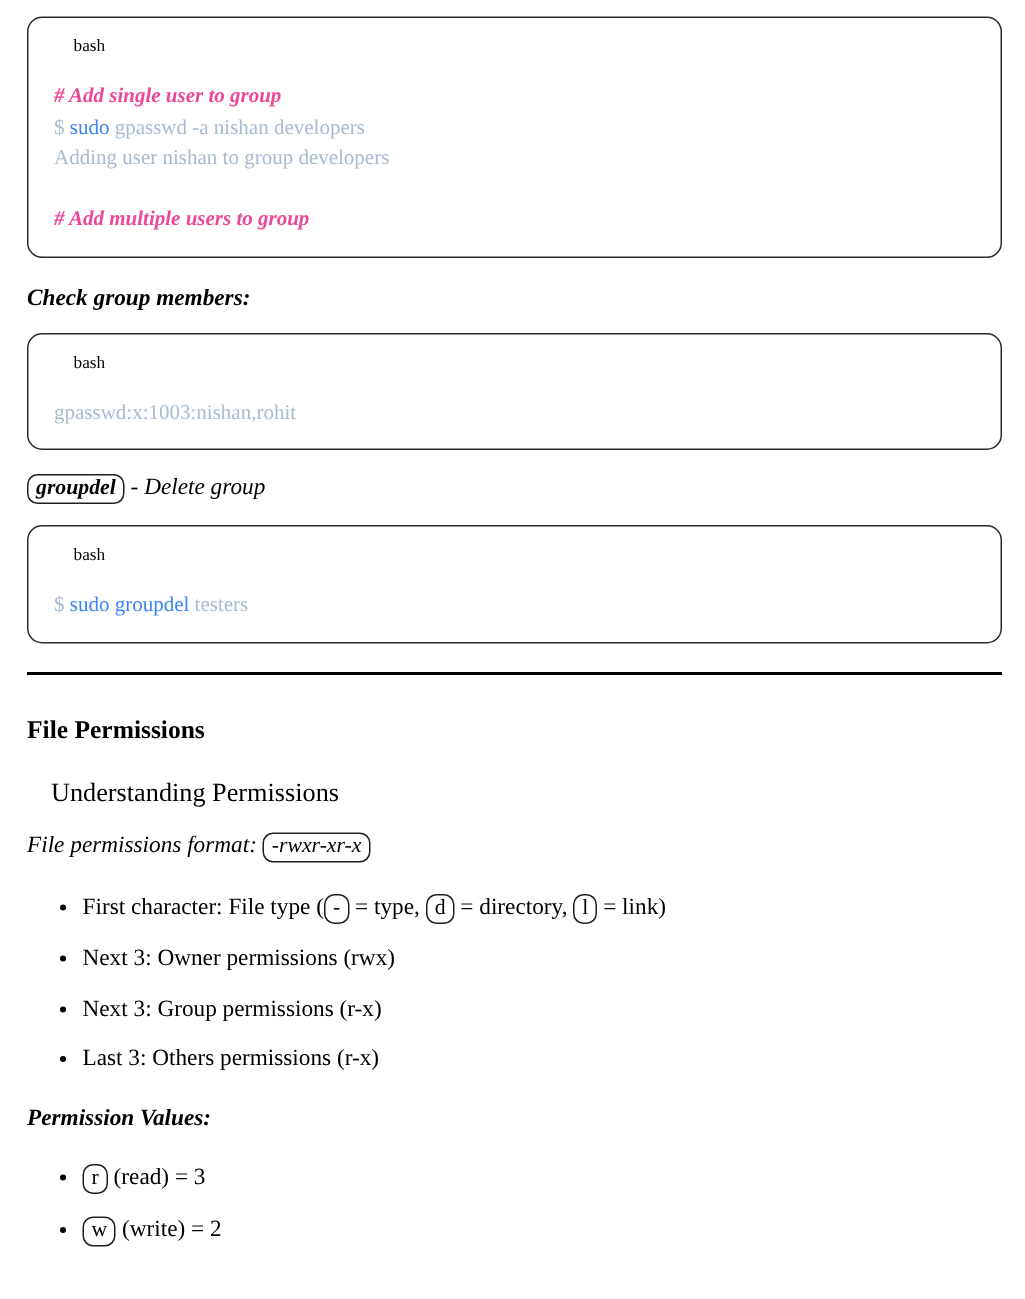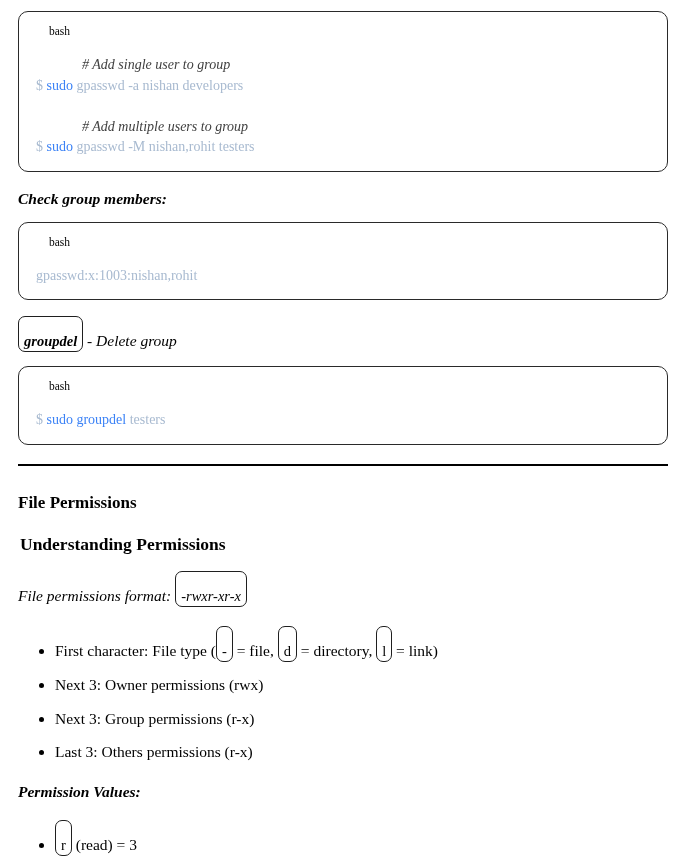--- a/index.html
+++ b/index.html
@@ -22,51 +22,51 @@
     font-size: 11.5px;
     color: #000000;
     margin-bottom: 18px;
     padding-left: 13px;
   }
   .code-lines {
     font-size: 14px;
     line-height: 20.5px;
   }
   .cline { white-space: pre-wrap; }
-  .comment { color: #404040; font-weight: normal; font-style: italic; margin-left: 46px; }
+  .comment { color: #ec4899; font-weight: bold; font-style: italic; }
   .muted   { color: #a8bad0; }
   .kw      { color: #3b82f6; }
   .blank-line { height: 20.5px; }
 
   
   p { margin: 0; font-size: 15.5px; font-style: italic; }
   .bold-para { font-weight: bold; }
   .check-heading   { margin: 18px 0 14px; }
   .groupdel-para   { margin: 16px 0 14px; }
 
   .inline-code {
     display: inline-block;
     border: 1.2px solid #1f1f1f;
     border-radius: 7px;
-    padding: 16px 5px 1px;
+    padding: 0 5px 1px;
     font-size: 14.5px;
     line-height: 17px;
     background: #ffffff;
     white-space: nowrap;
   }
   .inline-code.bold { font-weight: bold; }
 
   hr.divider {
     border: none;
     border-top: 2px solid #000000;
     margin: 19px 0 0;
   }
 
   h2 { font-size: 17px;   margin: 27px 0 0; font-weight: bold; }
-  h3 { font-size: 17.5px; margin: 21px 2px 0; font-weight: bold; }
+  h3 { font-size: 17.5px; margin: 21px 16px 0; font-weight: normal; }
   .format-para { margin: 16px 0 0; }
   .values-heading { margin: 21px 0 0; }
 
   ul {
     margin: 19px 0 0;
     padding-left: 37px;
     list-style-type: disc;
   }
   li {
     font-size: 15.5px;
@@ -77,23 +77,23 @@
 </head>
 <body>
 
 <div class="page">
 
   <div class="code-block">
     <div class="code-lang">bash</div>
     <div class="code-lines">
       <div class="cline comment"># Add single user to group</div>
       <div class="cline"><span class="muted">$ </span><span class="kw">sudo</span><span class="muted"> gpasswd -a nishan developers</span></div>
+      <div class="cline muted">Adding user nishan to group developers</div>
       <div class="blank-line"></div>
       <div class="cline comment"># Add multiple users to group</div>
-      <div class="cline"><span class="muted">$ </span><span class="kw">sudo</span><span class="muted"> gpasswd -M nishan,rohit testers</span></div>
     </div>
   </div>
 
   <p class="bold-para check-heading">Check group members:</p>
 
   <div class="code-block">
     <div class="code-lang">bash</div>
     <div class="code-lines">
       <div class="cline muted">gpasswd:x:1003:nishan,rohit</div>
     </div>
@@ -109,21 +109,21 @@
   </div>
 
   <hr class="divider">
 
   <h2>File Permissions</h2>
   <h3>Understanding Permissions</h3>
 
   <p class="format-para"><span>File permissions format: </span><span class="inline-code">-rwxr-xr-x</span></p>
 
   <ul>
-    <li><span>First character: File type (</span><span class="inline-code">-</span><span> = file, </span><span class="inline-code">d</span><span> = directory, </span><span class="inline-code">l</span><span> = link)</span></li>
+    <li><span>First character: File type (</span><span class="inline-code">-</span><span> = type, </span><span class="inline-code">d</span><span> = directory, </span><span class="inline-code">l</span><span> = link)</span></li>
     <li>Next 3: Owner permissions (rwx)</li>
     <li>Next 3: Group permissions (r-x)</li>
     <li>Last 3: Others permissions (r-x)</li>
   </ul>
 
   <p class="bold-para values-heading">Permission Values:</p>
 
   <ul>
     <li><span class="inline-code">r</span><span> (read) = 3</span></li>
     <li><span class="inline-code">w</span><span> (write) = 2</span></li>

